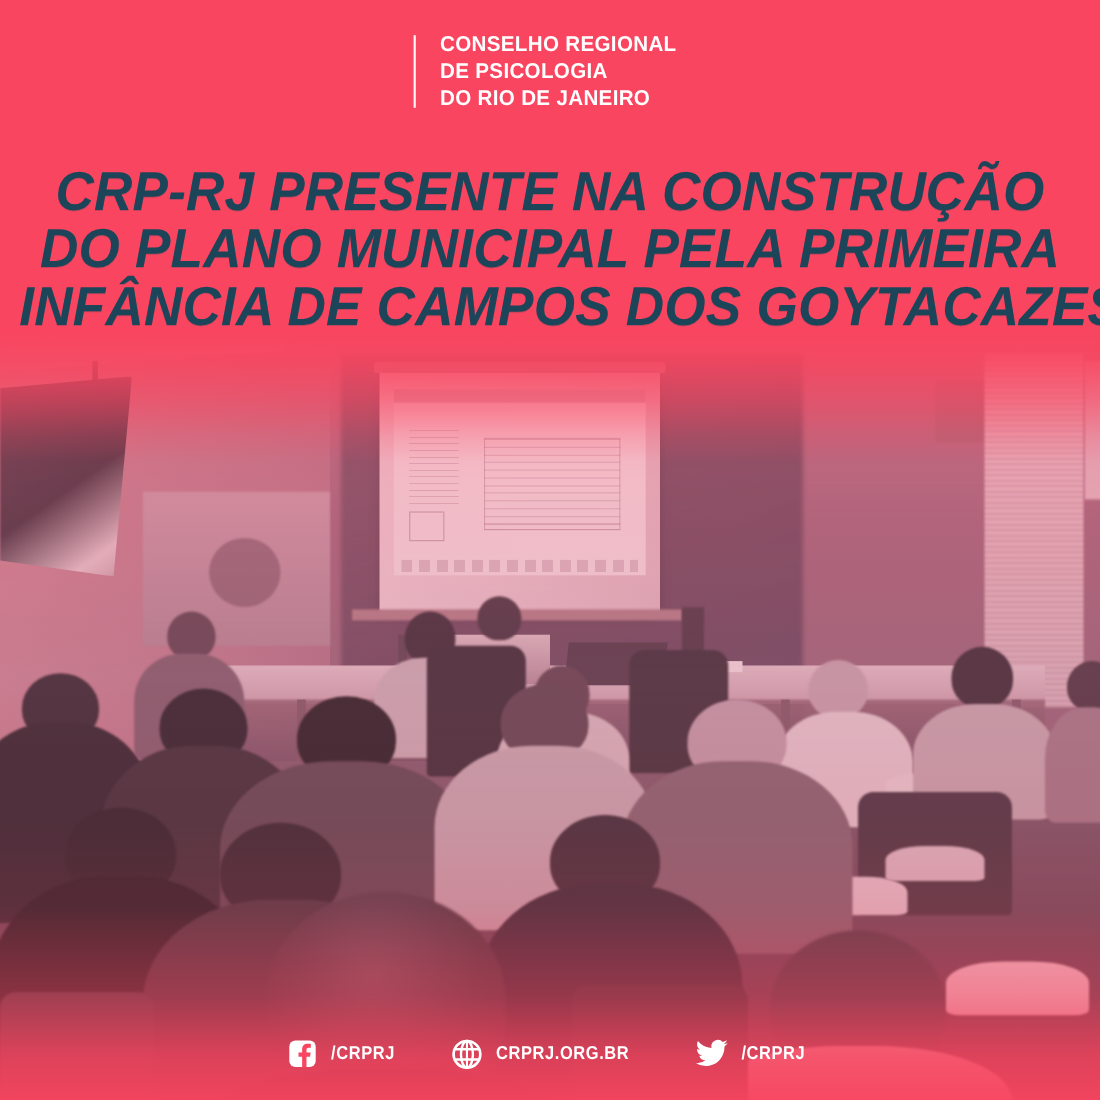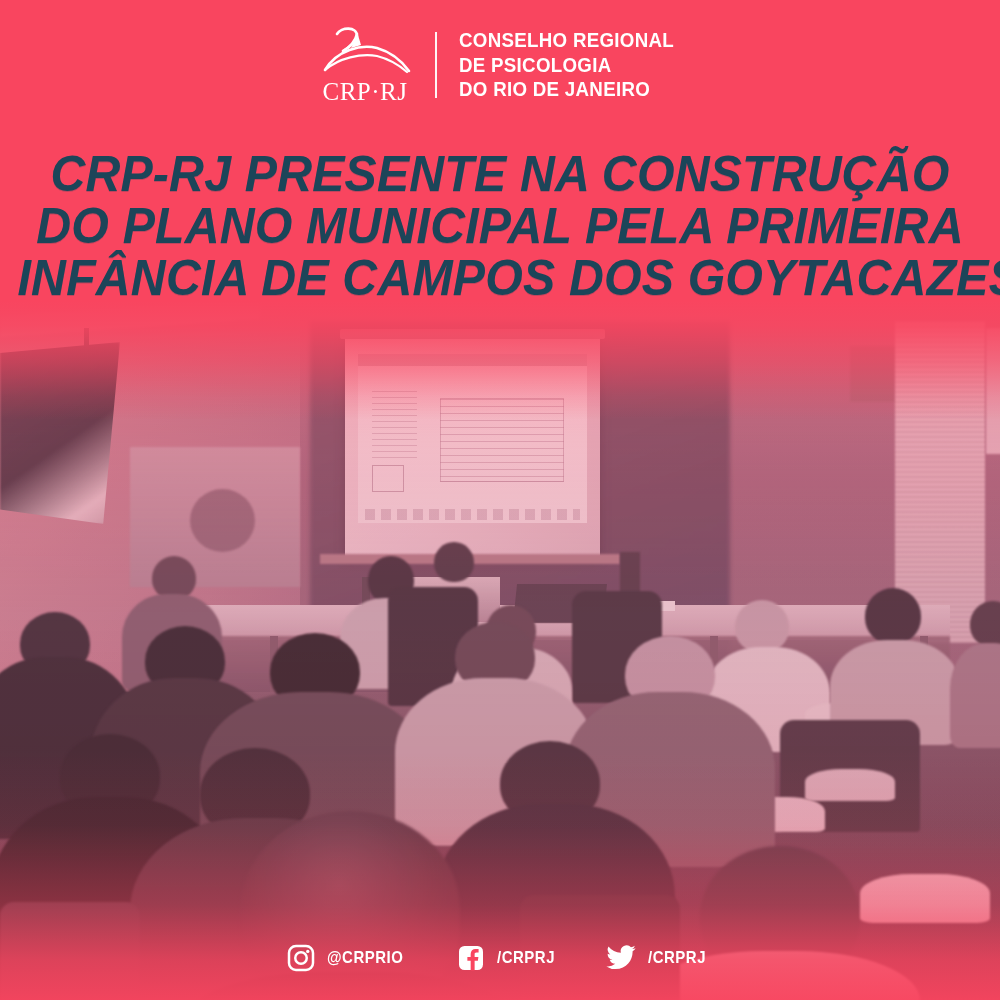--- a/index.html
+++ b/index.html
@@ -336,66 +336,57 @@
 
       <div class="duotone"></div>
       <div class="duotone2"></div>
     </div>
     <div class="top-blend"></div>
     <div class="bottom-blend"></div>
   </div>
 
   <div class="header">
 
-    <div class="logo-mark">
-      <svg class="logo-bird" width="96" height="52" viewBox="0 0 96 52">
-        <path d="M20 8 C24 1 40 0 40 10 C40 17 32 20 28 24" fill="none" stroke="#ffffff" stroke-width="2.6" stroke-linecap="round"></path>
-        <path d="M40 8 C38 16 33 21 26 25" fill="none" stroke="#ffffff" stroke-width="2.6" stroke-linecap="round"></path>
-        <path d="M41 9 L34 22 L44 19 Z" fill="#ffffff"></path>
-        <path d="M8 44 C20 24 44 18 60 22 C74 26 84 34 92 45" fill="none" stroke="#ffffff" stroke-width="2.6" stroke-linecap="round"></path>
-        <path d="M8 44 C22 32 44 27 60 30 C72 33 82 39 90 46" fill="none" stroke="#ffffff" stroke-width="2.2" stroke-linecap="round"></path>
-        <path d="M9 45 C24 36 46 33 62 36 C74 39 83 43 90 47" fill="#ffffff" opacity=".0"></path>
-      </svg>
-      <div class="logo-crprj">CRP·RJ</div>
-    </div>
 
     <div class="logo-divider"></div>
 
     <div class="logo-words">
       <div>CONSELHO REGIONAL</div>
       <div>DE PSICOLOGIA</div>
       <div>DO RIO DE JANEIRO</div>
     </div>
   </div>
 
   <div class="headline">
     <div>CRP-RJ PRESENTE NA CONSTRUÇÃO</div>
     <div>DO PLANO MUNICIPAL PELA PRIMEIRA</div>
     <div>INFÂNCIA DE CAMPOS DOS GOYTACAZES</div>
   </div>
 
   <div class="social">
 
-    <div class="social-item">
-      <svg class="ico" width="30" height="30" viewBox="0 0 24 24">
-        <rect x="2.4" y="2.4" width="19.2" height="19.2" rx="5.6" ry="5.6" fill="none" stroke="#ffffff" stroke-width="2"></rect>
-        <circle cx="12" cy="12" r="4.6" fill="none" stroke="#ffffff" stroke-width="2"></circle>
-        <circle cx="17.4" cy="6.7" r="1.35" fill="#ffffff"></circle>
-      </svg>
-      <span class="social-label">@CRPRIO</span>
-    </div>
 
     <div class="social-item">
       <svg class="ico" width="30" height="30" viewBox="0 0 24 24">
         <rect x="2.4" y="2.4" width="19.2" height="19.2" rx="4.4" ry="4.4" fill="#ffffff"></rect>
         <path d="M14.9 22V14.2h2.6l.42-3.1h-3.02V9.1c0-.9.25-1.5 1.55-1.5h1.62V4.85c-.28-.04-1.25-.12-2.38-.12-2.35 0-3.96 1.44-3.96 4.08v2.29H9.1v3.1h2.63V22z" fill="#F9455F"></path>
       </svg>
       <span class="social-label">/CRPRJ</span>
     </div>
 
+    <div class="social-item">
+      <svg class="ico" width="31" height="31" viewBox="0 0 24 24">
+        <circle cx="12" cy="12" r="9.4" fill="none" stroke="#ffffff" stroke-width="1.9"></circle>
+        <ellipse cx="12" cy="12" rx="4.2" ry="9.4" fill="none" stroke="#ffffff" stroke-width="1.7"></ellipse>
+        <line x1="2.8" y1="8.4" x2="21.2" y2="8.4" stroke="#ffffff" stroke-width="1.7"></line>
+        <line x1="2.8" y1="15.6" x2="21.2" y2="15.6" stroke="#ffffff" stroke-width="1.7"></line>
+        <line x1="12" y1="2.6" x2="12" y2="21.4" stroke="#ffffff" stroke-width="1.5"></line>
+      </svg>
+      <span class="social-label">CRPRJ.ORG.BR</span>
+    </div>
 
     <div class="social-item">
       <svg class="ico" width="32" height="32" viewBox="0 0 24 24">
         <path d="M23 4.6a9 9 0 0 1-2.6.72 4.5 4.5 0 0 0 1.98-2.5 9 9 0 0 1-2.86 1.1 4.5 4.5 0 0 0-7.66 4.1A12.8 12.8 0 0 1 2.6 3.3a4.5 4.5 0 0 0 1.4 6 4.4 4.4 0 0 1-2.05-.56v.06a4.5 4.5 0 0 0 3.6 4.4 4.5 4.5 0 0 1-2.03.08 4.5 4.5 0 0 0 4.2 3.12A9 9 0 0 1 1 18.3a12.7 12.7 0 0 0 6.9 2.02c8.28 0 12.8-6.86 12.8-12.8v-.58A9.2 9.2 0 0 0 23 4.6z" fill="#ffffff"></path>
       </svg>
       <span class="social-label">/CRPRJ</span>
     </div>
 
   </div>
 

